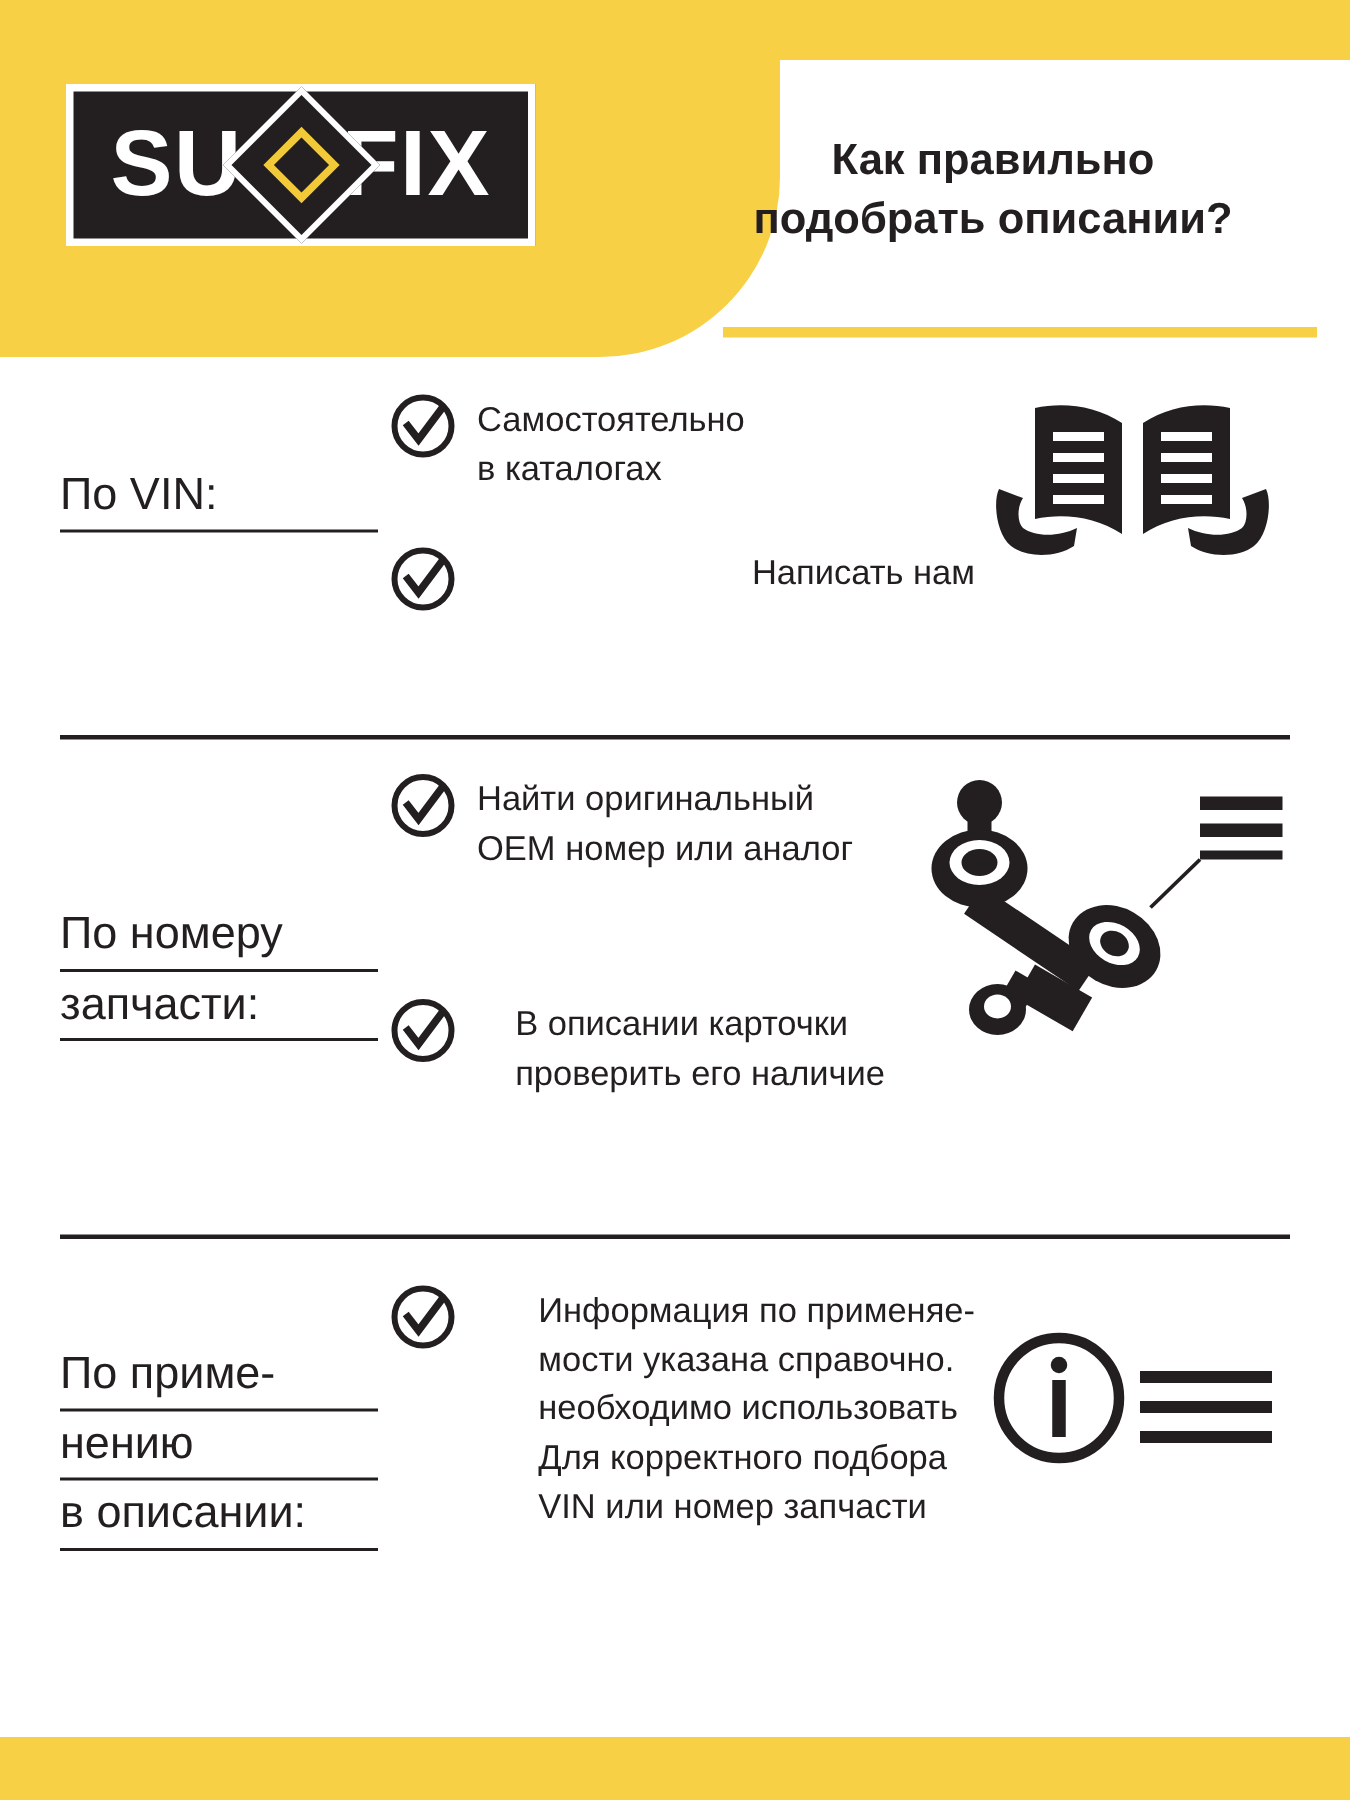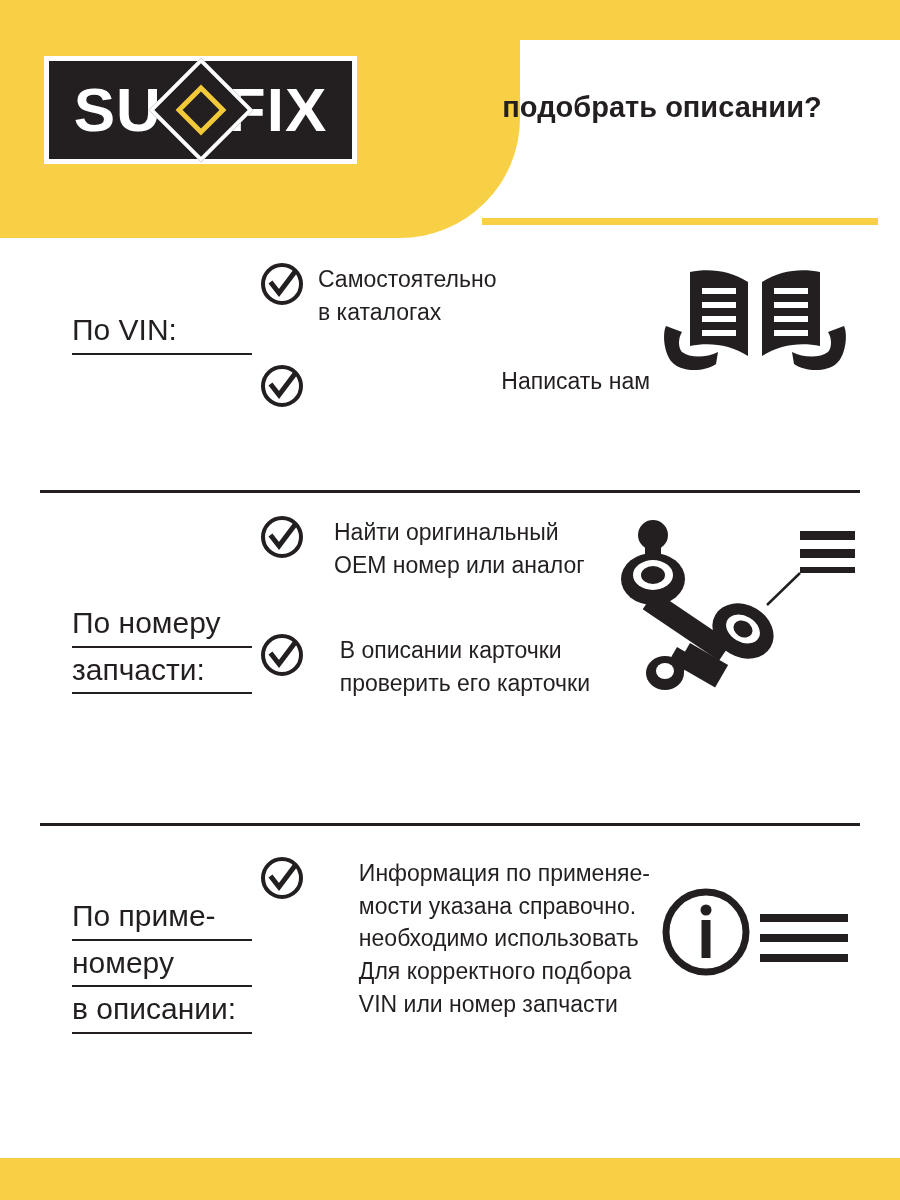--- a/index.html
+++ b/index.html
@@ -148,21 +148,20 @@
     color: #231f20;
     padding-top: 6px;
   }
   .sec-label span {
     border-bottom: 2px solid #231f20;
     display: inline;
     padding-bottom: 1px;
   }
   .sec-label .lbl-line {
     display: block;
-    margin-left: 32px;
   }
 
   .sec-items {
     flex: 1 1 auto;
     padding-left: 8px;
   }
   .item {
     display: flex;
     align-items: flex-start;
     margin-bottom: 34px;
@@ -227,20 +226,21 @@
         <span class="gap"></span>
         <span>FIX</span>
       </div>
       <div class="logo-diamond">
         <div class="logo-diamond-inner"></div>
       </div>
     </div>
   </div>
 
   <div class="header-title">
+    <div>Как правильно</div>
     <div>подобрать описании?</div>
   </div>
   <div class="header-rule"></div>
 </div>
 
 <div class="content">
 
   <div class="section sec1">
     <div class="sec-label">
       <span class="lbl-line">По VIN:</span>
@@ -302,21 +302,21 @@
 
   <div class="divider"></div>
 
   <div class="section sec2">
     <div class="sec-label">
       <span class="lbl-line">По номеру</span>
       <span class="lbl-line">запчасти:</span>
     </div>
 
     <div class="sec-items">
-      <div class="item" style="margin-bottom:50px;gap:16px;">
+      <div class="item" style="margin-bottom:82px;">
         <span class="check">
           <svg width="44" height="44" viewBox="0 0 44 44">
             <circle cx="22" cy="22" r="19" fill="none" stroke="#231f20" stroke-width="4"></circle>
             <path d="M12 22 L19 31 L34 11" fill="none" stroke="#231f20" stroke-width="5" stroke-linecap="square"></path>
           </svg>
         </span>
         <div class="item-text">
           <div>Найти оригинальный</div>
           <div>OEM номер или аналог</div>
         </div>
@@ -324,21 +324,21 @@
 
       <div class="item">
         <span class="check">
           <svg width="44" height="44" viewBox="0 0 44 44">
             <circle cx="22" cy="22" r="19" fill="none" stroke="#231f20" stroke-width="4"></circle>
             <path d="M12 22 L19 31 L34 11" fill="none" stroke="#231f20" stroke-width="5" stroke-linecap="square"></path>
           </svg>
         </span>
         <div class="item-text">
           <div>В описании карточки</div>
-          <div>проверить его карточки</div>
+          <div>проверить его наличие</div>
         </div>
       </div>
     </div>
 
     <div class="sec-art">
       <span>
         <svg width="260" height="200" viewBox="0 0 260 200">
 
           <ellipse cx="58" cy="22" rx="15" ry="15" fill="#231f20"></ellipse>
           <rect x="50" y="32" width="16" height="16" fill="#231f20"></rect>
@@ -365,21 +365,21 @@
         </svg>
       </span>
     </div>
   </div>
 
   <div class="divider"></div>
 
   <div class="section sec3">
     <div class="sec-label">
       <span class="lbl-line">По приме-</span>
-      <span class="lbl-line">номеру</span>
+      <span class="lbl-line">нению</span>
       <span class="lbl-line">в описании:</span>
     </div>
 
     <div class="sec-items">
       <div class="item">
         <span class="check">
           <svg width="44" height="44" viewBox="0 0 44 44">
             <circle cx="22" cy="22" r="19" fill="none" stroke="#231f20" stroke-width="4"></circle>
             <path d="M12 22 L19 31 L34 11" fill="none" stroke="#231f20" stroke-width="5" stroke-linecap="square"></path>
           </svg>

